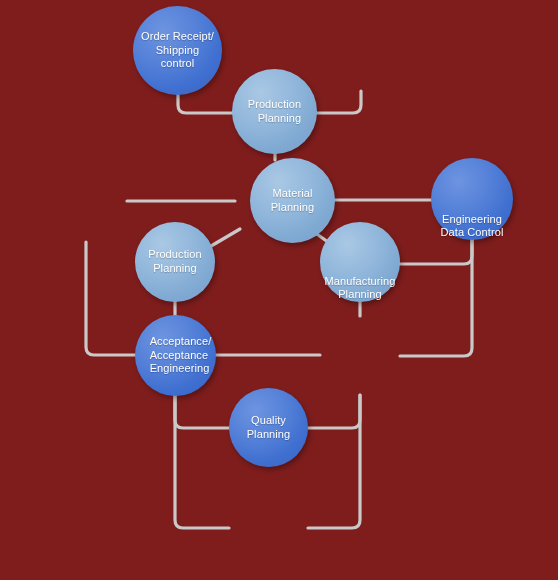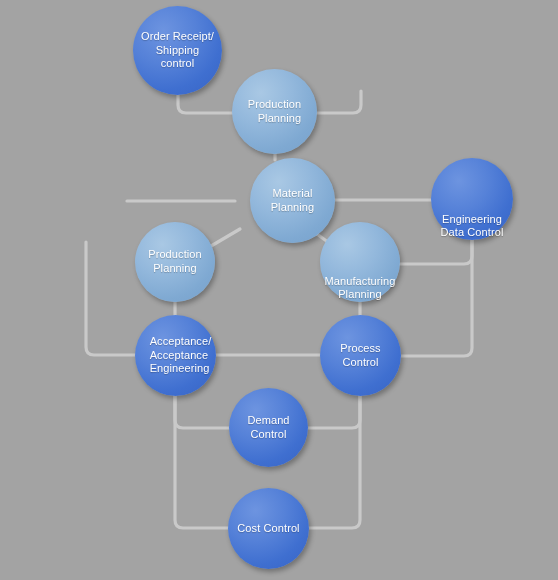--- a/index.html
+++ b/index.html
@@ -4,21 +4,21 @@
 <style>
   html, body {
     margin: 0;
     padding: 0;
     background: #ffffff;
   }
   #canvas {
     position: relative;
     width: 558px;
     height: 580px;
-    background: #a3a3a3;
+    background: #7f1d1d;
     overflow: hidden;
     font-family: "Liberation Sans", sans-serif;
   }
   #wires {
     position: absolute;
     left: 0; top: 0;
     width: 558px;
     height: 580px;
     pointer-events: none;
   }
@@ -142,31 +142,21 @@
   </div>
 
   <div class="node dark lbl-left" style="left:135px; top:315px; width:81px; height:81px;">
     <span class="label">
       <span>Acceptance/</span><br>
       <span>Acceptance</span><br>
       <span>Engineering</span>
     </span>
   </div>
 
-  <div class="node dark" style="left:320px; top:315px; width:81px; height:81px;">
+
+  <div class="node dark" style="left:229px; top:388px; width:79px; height:79px;">
     <span class="label">
-      <span>Process Control</span>
+      <span>Quality Planning</span>
     </span>
   </div>
 
-  <div class="node dark" style="left:229px; top:388px; width:79px; height:79px;">
-    <span class="label">
-      <span>Demand Control</span>
-    </span>
-  </div>
-
-  <div class="node dark" style="left:228px; top:488px; width:81px; height:81px;">
-    <span class="label">
-      <span>Cost Control</span>
-    </span>
-  </div>
 
 </div>
 
 </body></html>

